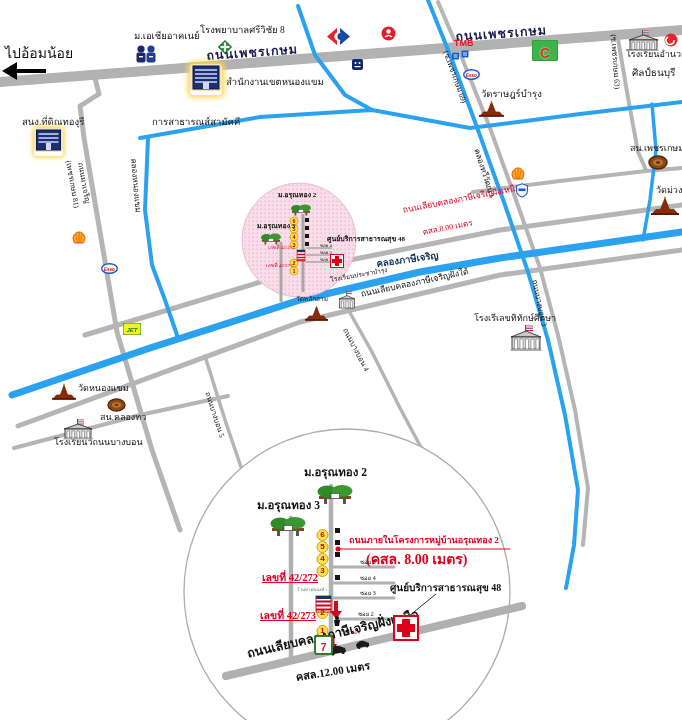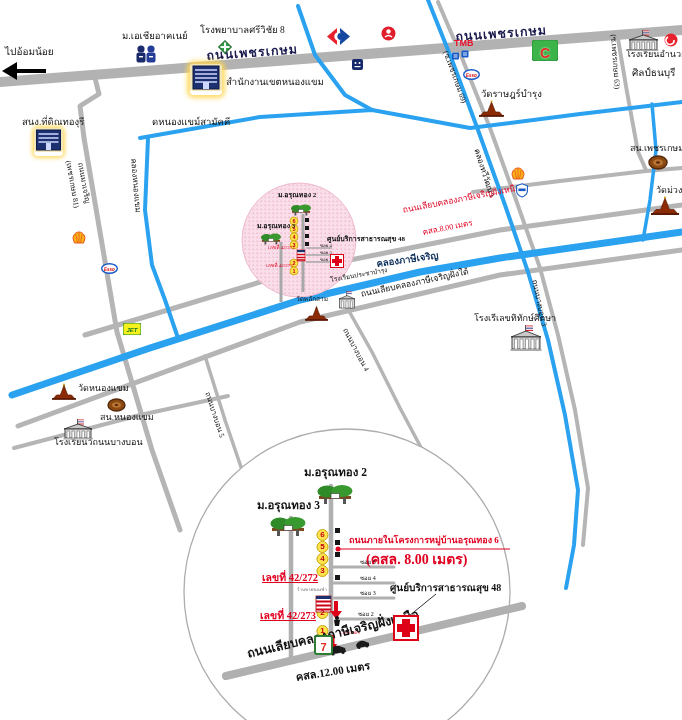--- a/index.html
+++ b/index.html
@@ -143,47 +143,47 @@
           <circle cx="367" cy="646" r="1.5"></circle>
     </g>
     <path d="M436 594 L409 616" stroke="#333" stroke-width="1" fill="none"></path>
     <g>
       <circle cx="338" cy="549" r="2.5" fill="#e00020"></circle>
       <path d="M338 549 L510 549" stroke="#e00020" stroke-width="1" fill="none"></path>
     </g>
   </g>
 </svg>
 
-<span class="lbl" style="left:5px;top:47px;font-size:10px;">ไปอ้อมน้อย</span>
-<span class="lbl" style="left:122px;top:32px;font-size:9.5px;">ม.เอเชียอาคเนย์</span>
+<span class="lbl" style="left:5px;top:47px;font-size:14px;">ไปอ้อมน้อย</span>
+<span class="lbl" style="left:134px;top:32px;font-size:9.5px;">ม.เอเชียอาคเนย์</span>
 <span class="lbl" style="left:200px;top:26px;font-size:9.5px;">โรงพยาบาลศรีวิชัย 8</span>
 <span class="lbl bold rl" style="left:206px;top:50px;font-size:12.5px;color:#1b1b4e;transform:rotate(-4.2deg);letter-spacing:1px;">ถนนเพชรเกษม</span>
 <span class="lbl bold rl" style="left:455px;top:31px;font-size:12.5px;color:#1b1b4e;transform:rotate(-4.2deg);letter-spacing:1px;">ถนนเพชรเกษม</span>
 <span class="lbl" style="left:226px;top:78px;font-size:9.5px;">สำนักงานเขตหนองแขม</span>
 <span class="lbl" style="left:22px;top:118px;font-size:9.5px;">สนง.ที่ดิณทองุรี</span>
 <span class="lbl bold sans" style="left:454px;top:39px;font-size:9px;color:#e8112d;">TMB</span>
 <span class="lbl" style="left:626px;top:50px;font-size:9px;">โรงเรียนอำนวย</span>
 <span class="lbl" style="left:632px;top:68px;font-size:10px;">ศิลป์ธนบุรี</span>
 <span class="lbl rl" style="left:617px;top:34px;font-size:7.5px;transform:rotate(86deg);">(ซ.เพชรเกษม 63)</span>
-<span class="lbl" style="left:152px;top:118px;font-size:9.5px;">ดหนองแขม์สามัคคี</span>
+<span class="lbl" style="left:152px;top:118px;font-size:9.5px;">การสาธารณส์สามัคคี</span>
 <span class="lbl rl" style="left:137px;top:158px;font-size:8px;transform:rotate(85deg);">คลองหนองแขม</span>
 <span class="lbl rl" style="left:72px;top:160px;font-size:7.5px;transform:rotate(80deg);">(เพชรเกษม 81)</span>
 <span class="lbl rl" style="left:84px;top:162px;font-size:7.5px;transform:rotate(80deg);">ถนนมาเจริญ</span>
 <span class="lbl rl" style="left:449px;top:50px;font-size:7.5px;transform:rotate(70deg);">(ซ.เพชรเกษม 69)</span>
 <span class="lbl rl" style="left:480px;top:148px;font-size:8px;transform:rotate(72deg);">คลองทวีวัฒนา</span>
 <span class="lbl" style="left:481px;top:90px;font-size:9.5px;">วัดราษฎร์บำรุง</span>
 <span class="lbl" style="left:630px;top:144px;font-size:9px;">สน.เพชรเกษม</span>
 <span class="lbl" style="left:656px;top:186px;font-size:9px;">วัดม่วง</span>
 <span class="lbl rl red" style="left:402px;top:206px;font-size:8.5px;transform:rotate(-11deg);">ถนนเลียบคลองภาษีเจริญฝั่งเหนือ</span>
 <span class="lbl rl red" style="left:422px;top:229px;font-size:8px;transform:rotate(-11deg);">คสล.8.00 เมตร</span>
 <span class="lbl rl bold" style="left:376px;top:260px;font-size:9.5px;color:#0b2e59;transform:rotate(-8deg);">คลองภาษีเจริญ</span>
 <span class="lbl rl" style="left:360px;top:290px;font-size:8.5px;transform:rotate(-12deg);">ถนนเลียบคลองภาษีเจริญฝั่งใต้</span>
 <span class="lbl" style="left:474px;top:314px;font-size:9px;">โรงเรีเลขทิทักษ์ศึกษา</span>
 <span class="lbl" style="left:78px;top:384px;font-size:9px;">วัดหนองแขม</span>
-<span class="lbl" style="left:100px;top:413px;font-size:9px;">สน.หนองแขม</span>
+<span class="lbl" style="left:100px;top:413px;font-size:9px;">สน.คลองทว</span>
 <span class="lbl" style="left:54px;top:438px;font-size:9px;">โรงเรียนวัถนนบางบอน</span>
 <span class="lbl rl" style="left:348px;top:327px;font-size:7.5px;transform:rotate(62deg);">ถนนบางบอน 4</span>
 <span class="lbl rl" style="left:211px;top:391px;font-size:7.5px;transform:rotate(72deg);">ถนนบางบอน 5</span>
 <span class="lbl rl" style="left:538px;top:279px;font-size:7.5px;transform:rotate(78deg);">ถนนบางบอน 3</span>
 <span class="lbl rl" style="left:330px;top:277px;font-size:6.5px;transform:rotate(-10deg);">โรงเรียนประชาบำรุง</span>
 <span class="lbl" style="left:296px;top:296px;font-size:6.5px;">วัดหลักสาม</span>
 
 <span class="lbl bold" style="left:278px;top:192px;font-size:7px;">ม.อรุณทอง 2</span>
 <span class="lbl bold" style="left:257px;top:223px;font-size:7px;">ม.อรุณทอง 3</span>
 <span class="lbl bold" style="left:327px;top:236px;font-size:7px;">ศูนย์บริการสาธารณสุข 48</span>
@@ -194,21 +194,21 @@
 <span class="lbl" style="left:320px;top:258px;font-size:4.5px;">ซอย 2</span>
 <span class="ministopnum" style="left:289px;top:218px;">6</span>
 <span class="ministopnum" style="left:289px;top:226px;">5</span>
 <span class="ministopnum" style="left:289px;top:234px;">4</span>
 <span class="ministopnum" style="left:289px;top:242px;">3</span>
 <span class="ministopnum" style="left:289px;top:260px;">2</span>
 <span class="ministopnum" style="left:289px;top:268px;">1</span>
 
 <span class="lbl bold" style="left:304px;top:466px;font-size:11.5px;">ม.อรุณทอง 2</span>
 <span class="lbl bold" style="left:257px;top:499px;font-size:11.5px;">ม.อรุณทอง 3</span>
-<span class="lbl bold red" style="left:349px;top:536px;font-size:9px;">ถนนภายในโครงการหมู่บ้านอรุณทอง 6</span>
+<span class="lbl bold red" style="left:349px;top:536px;font-size:9px;">ถนนภายในโครงการหมู่บ้านอรุณทอง 2</span>
 <span class="lbl bold red" style="left:366px;top:553px;font-size:14px;">(คสล. 8.00 เมตร)</span>
 <span class="lbl addr" style="left:262px;top:572px;font-size:10.5px;">เลขที่ 42/272</span>
 <span class="lbl addr" style="left:260px;top:610px;font-size:10.5px;">เลขที่ 42/273</span>
 <span class="lbl" style="left:360px;top:559px;font-size:6px;">ซอย 5</span>
 <span class="lbl" style="left:360px;top:575px;font-size:6px;">ซอย 4</span>
 <span class="lbl" style="left:360px;top:590px;font-size:6px;">ซอย 3</span>
 <span class="lbl" style="left:358px;top:611px;font-size:6px;">ซอย 2</span>
 <span class="lbl" style="left:297px;top:588px;font-size:4.5px;color:#666;">ร้านขายของชำ</span>
 <span class="lbl red" style="left:339px;top:630px;font-size:5px;">3.00 เมตร</span>
 <span class="lbl bold" style="left:390px;top:583px;font-size:10px;">ศูนย์บริการสาธารณสุข 48</span>

